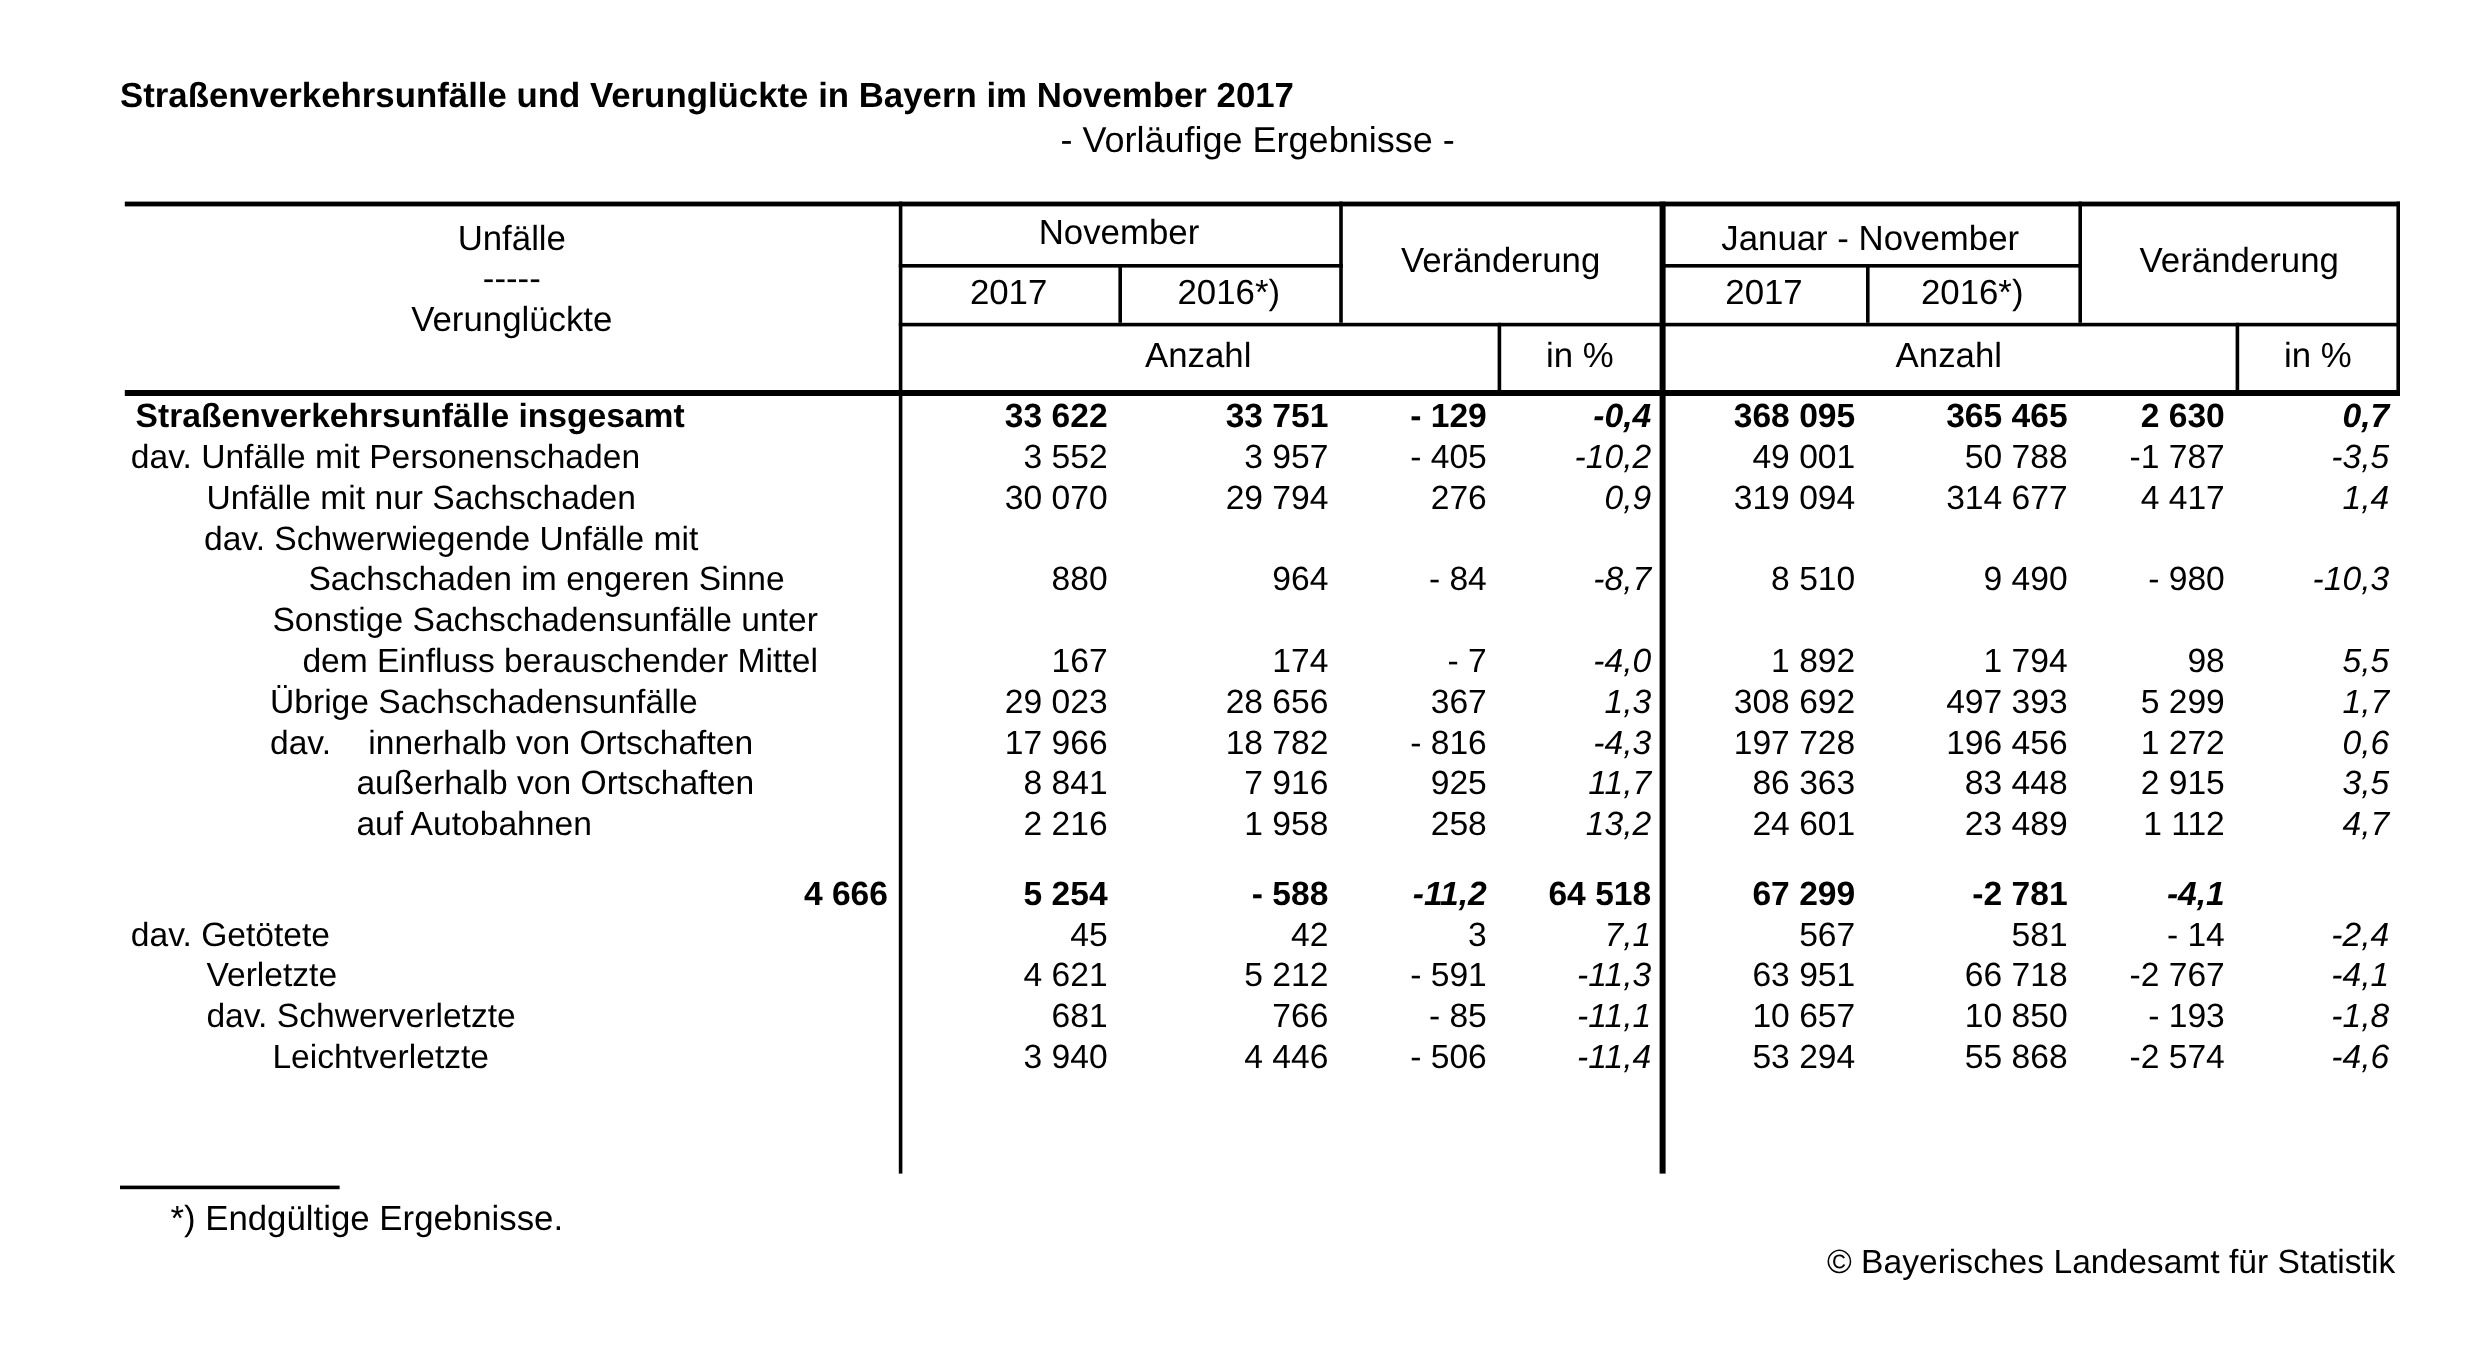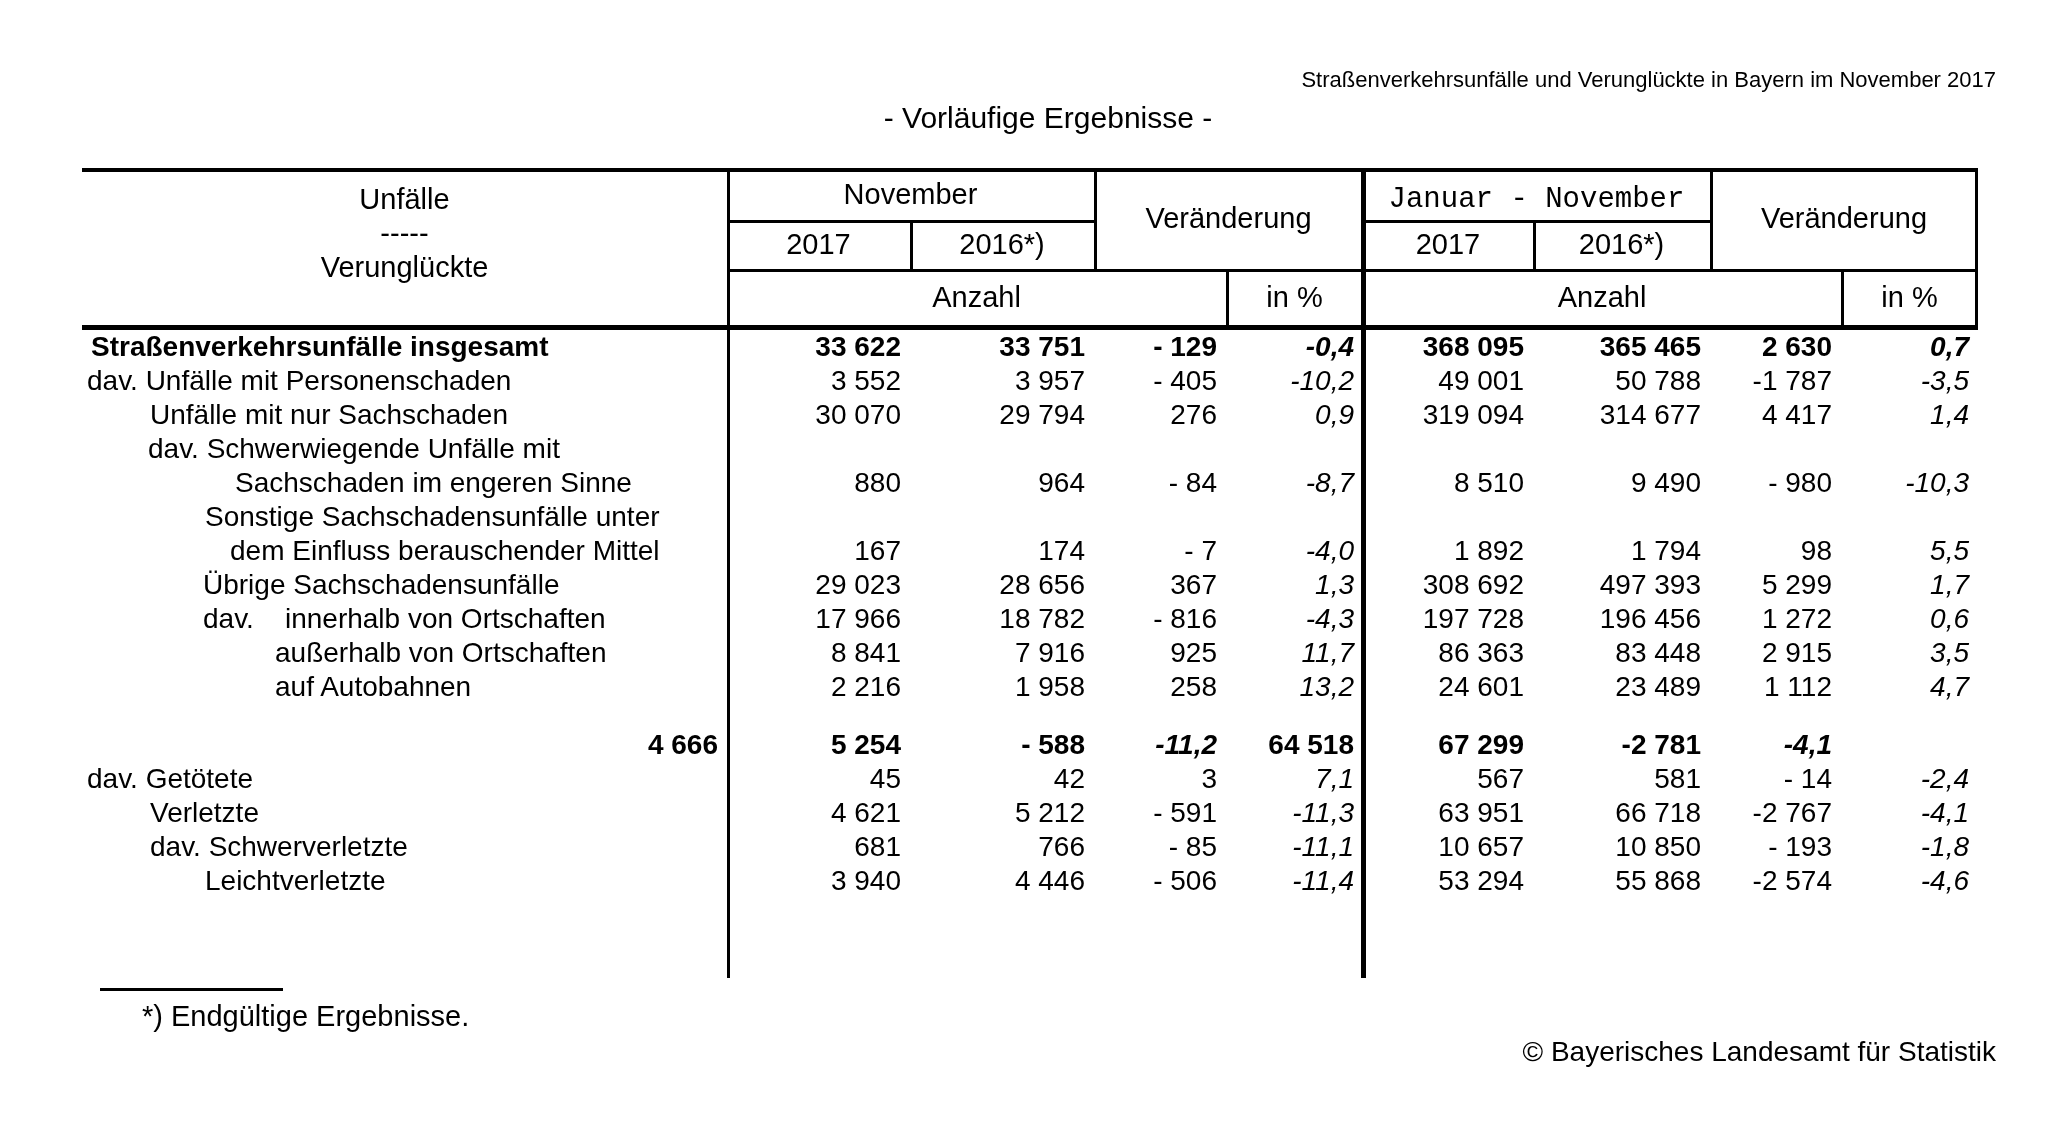--- a/index.html
+++ b/index.html
@@ -2,27 +2,27 @@
 <html><head>
 <meta charset="utf-8">
 <style>
   html,body { margin:0; padding:0; background:#e8e8e8; }
   .page {
     position:relative; width:2067px; height:1126px; background:#ffffff;
     font-family:"Liberation Sans", sans-serif; color:#000; overflow:hidden;
   }
   .title {
     position:absolute; left:100px; top:62px; width:1896px;
-    text-align:right; font-size:22px; font-weight:normal; line-height:36px;
+    text-align:left; font-size:29px; font-weight:bold; line-height:36px;
   }
   .subtitle {
     position:absolute; left:100px; top:101px; width:1896px;
     text-align:center; font-size:30px; line-height:34px;
   }
-  .table { position:absolute; left:82px; top:168px; width:1896px; height:810px; }
+  .table { position:absolute; left:104px; top:168px; width:1896px; height:810px; }
   .hline, .vline { position:absolute; background:#000; }
   .hcell {
     position:absolute; display:flex; align-items:center; justify-content:center;
     font-size:29px; text-align:center;
   }
   .stub { flex-direction:column; justify-content:flex-start; padding-top:14px; line-height:34px; }
   .tbody { position:absolute; left:0; top:162px; width:1896px; font-size:28px; }
   .trow {
     display:grid;
     grid-template-columns:645px 183px 184px 132px 137px 170px 177px 131px 137px;
@@ -48,21 +48,21 @@
 
   <div class="table">
 
     <div class="hcell stub" style="left:0;top:0;width:645px;height:157px;">
       <div>Unfälle</div>
       <div>-----</div>
       <div>Verunglückte</div>
     </div>
     <div class="hcell" style="left:645px;top:0;width:367px;height:52px;">November</div>
     <div class="hcell" style="left:1012px;top:0;width:269px;height:101px;">Veränderung</div>
-    <div class="hcell" style="left:1281px;top:0;width:347px;height:62px;font-family:Liberation Mono, monospace;">Januar - November</div>
+    <div class="hcell" style="left:1281px;top:0;width:347px;height:62px;">Januar - November</div>
     <div class="hcell" style="left:1628px;top:0;width:268px;height:101px;">Veränderung</div>
 
     <div class="hcell" style="left:645px;top:52px;width:183px;height:49px;">2017</div>
     <div class="hcell" style="left:828px;top:52px;width:184px;height:49px;">2016*)</div>
     <div class="hcell" style="left:1281px;top:52px;width:170px;height:49px;">2017</div>
     <div class="hcell" style="left:1451px;top:52px;width:177px;height:49px;">2016*)</div>
 
     <div class="hcell" style="left:645px;top:101px;width:499px;height:56px;">Anzahl</div>
     <div class="hcell" style="left:1144px;top:101px;width:137px;height:56px;">in %</div>
     <div class="hcell" style="left:1281px;top:101px;width:478px;height:56px;">Anzahl</div>

